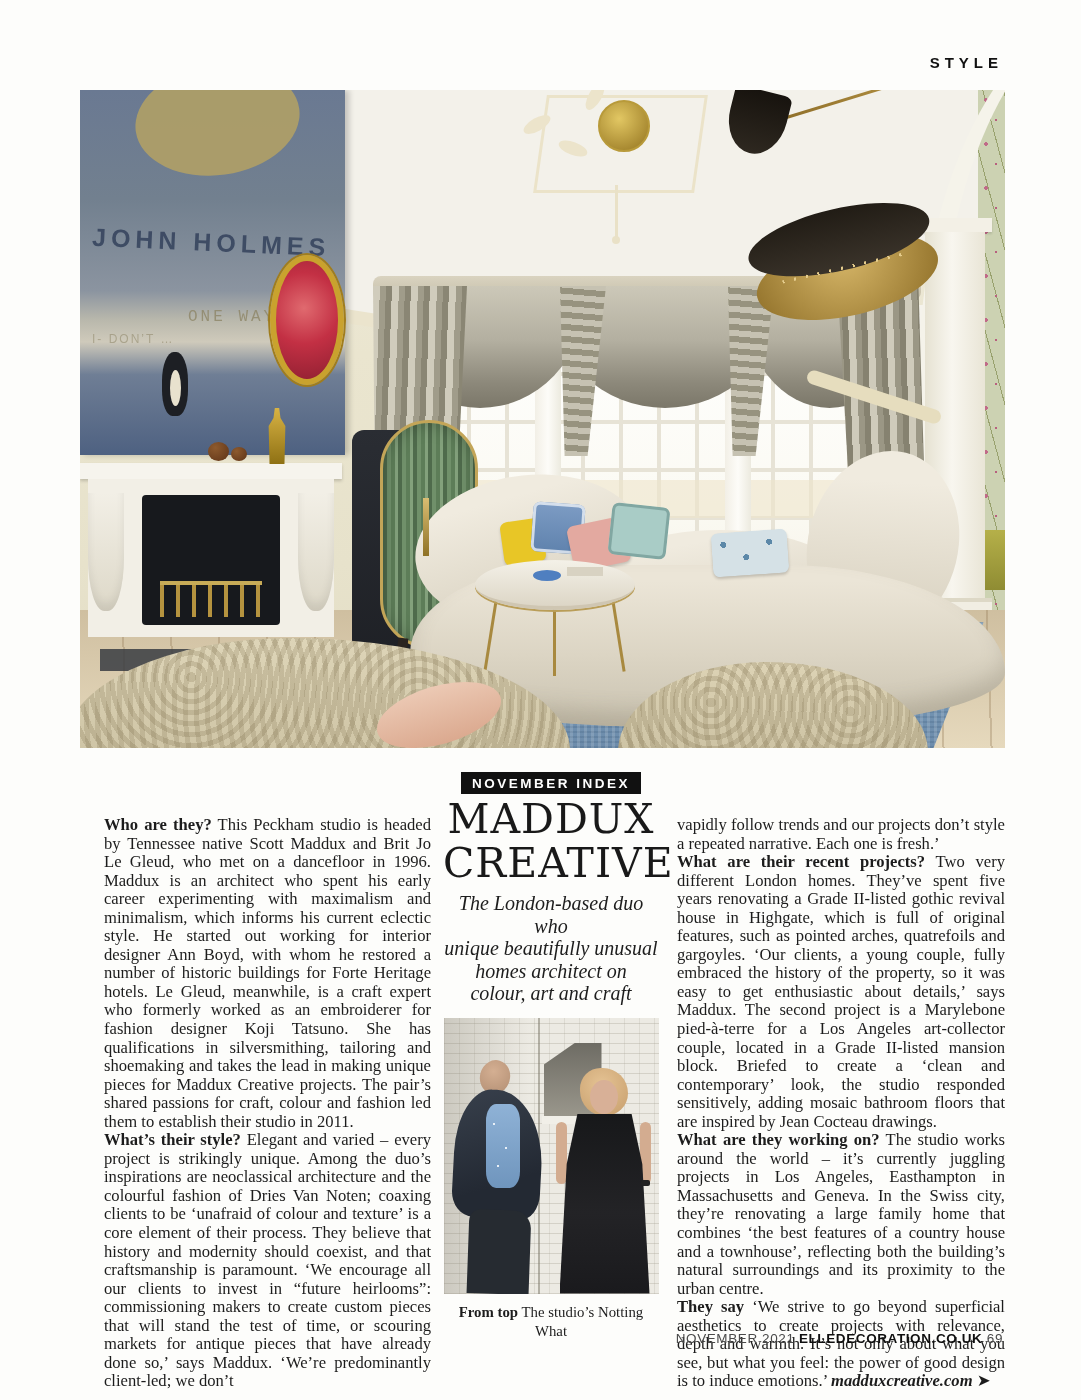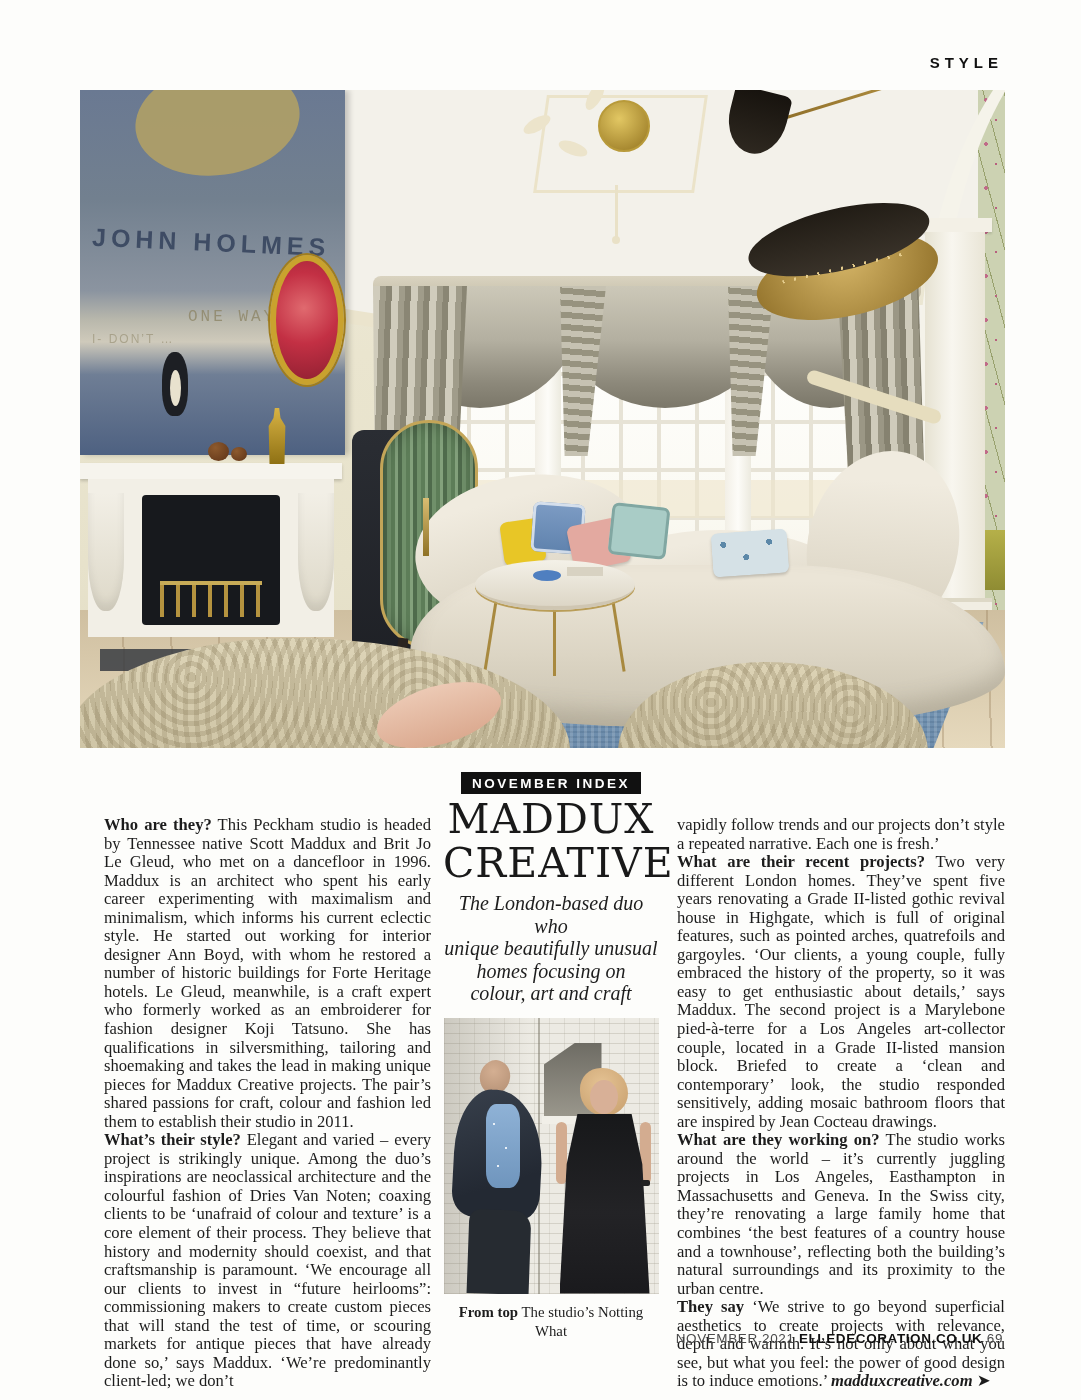--- a/index.html
+++ b/index.html
@@ -359,21 +359,21 @@
 
   <div class="col-mid">
     <span class="badge">NOVEMBER INDEX</span>
     <div class="big-title">
       <div>MADDUX</div>
       <div>CREATIVE</div>
     </div>
     <div class="subtitle">
       <div>The London-based duo who</div>
       <div>unique beautifully unusual</div>
-      <div>homes focusing on</div>
+      <div>homes architect on</div>
       <div>colour, art and craft</div>
     </div>
 
     <div class="portrait">
       <div class="pw-left"></div>
       <div class="pw-corner"></div>
       <div class="niche"></div>
       <div class="niche-sill"></div>
       <div class="man-head"></div>
       <div class="man-jacket"></div>

